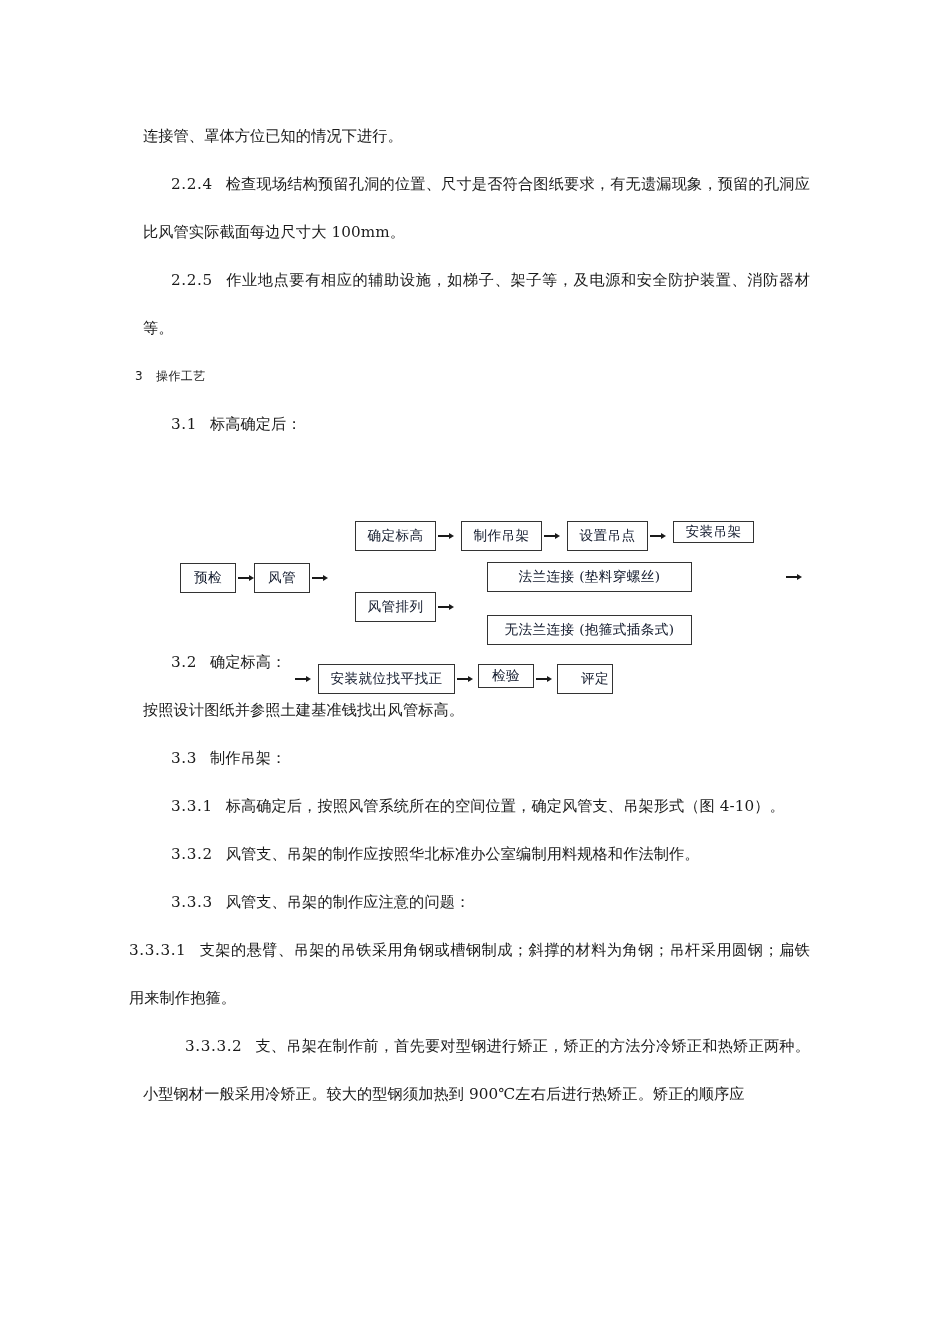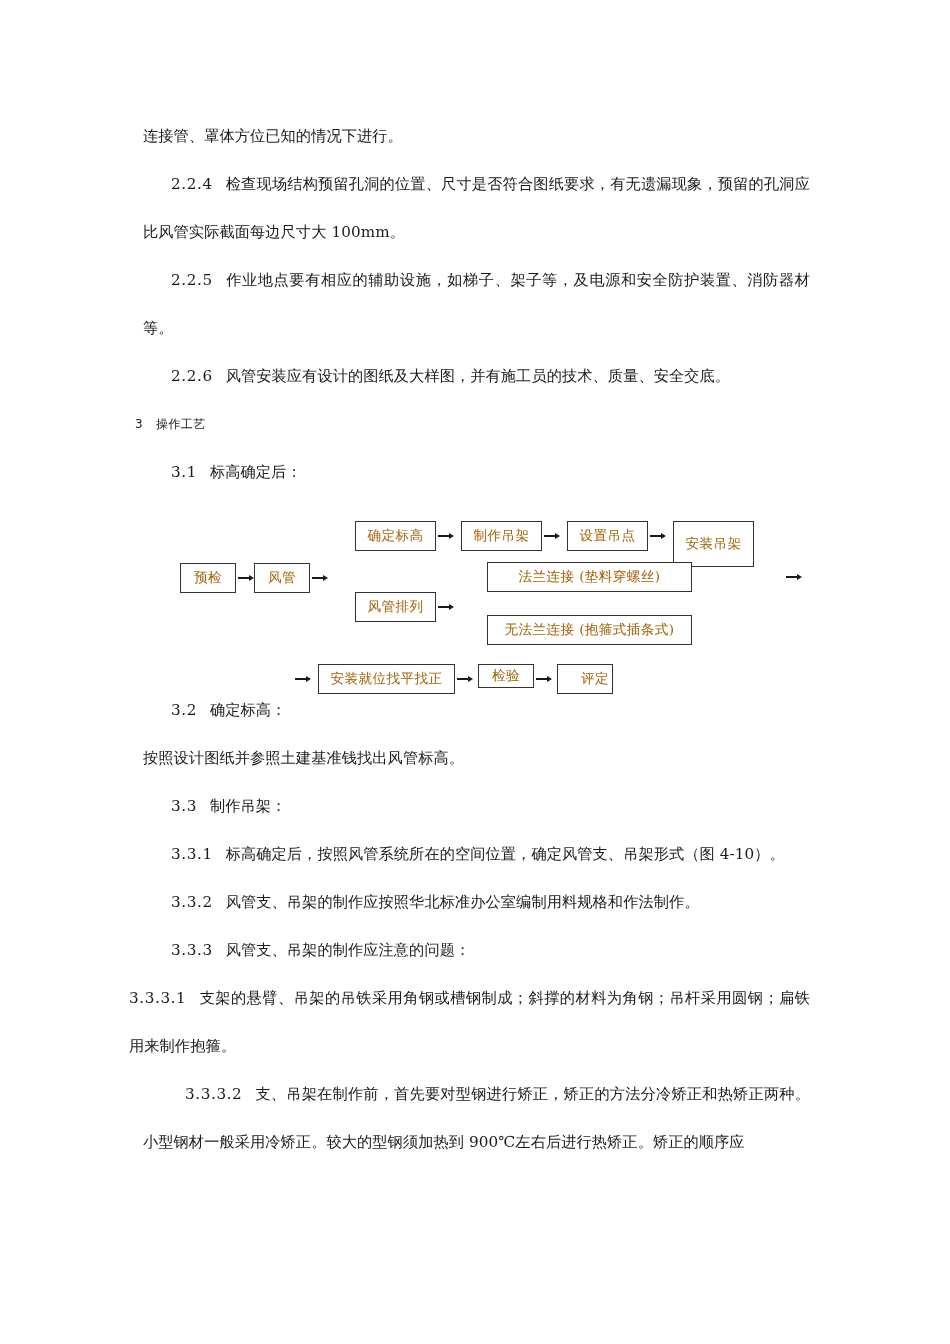--- a/index.html
+++ b/index.html
@@ -88,21 +88,21 @@
     position: absolute;
     box-sizing: border-box;
     border: 1.4px solid #333333;
     background: #ffffff;
     font-family: "DejaVu Serif", "Liberation Serif", serif;
     font-size: 13.6px;
     line-height: 1;
     display: flex;
     align-items: center;
     justify-content: center;
-    color: #a16207;
+    color: #0f172a;
     white-space: nowrap;
     letter-spacing: 0.4px;
     pointer-events: auto;
   }
   .farrow {
     position: absolute;
     font-size: 13px;
     line-height: 1;
     color: #1a1a1a;
     font-family: "DejaVu Sans", "Liberation Sans", sans-serif;
@@ -133,21 +133,20 @@
 <div class="page">
 
   <div class="col">
 
     <p class="para noindent"><span>连接管、罩体方位已知的情况下进行。</span></p>
 
     <p class="para indent"><span class="num">2.2.4</span><span class="gap"></span><span>检查现场结构预留孔洞的位置、尺寸是否符合图纸要求，有无遗漏现象，预留的孔洞应比风管实际截面每边尺寸大 100mm。</span></p>
 
     <p class="para indent"><span class="num">2.2.5</span><span class="gap"></span><span>作业地点要有相应的辅助设施，如梯子、架子等，及电源和安全防护装置、消防器材等。</span></p>
 
-    <p class="para indent"><span class="num">2.2.6</span><span class="gap"></span><span>风管安装应有设计的图纸及大样图，并有施工员的技术、质量、安全交底。</span></p>
 
     <h2 class="heading" style="margin-left:-8px;"><span class="hnum">3</span><span class="gap"></span><span>操作工艺</span></h2>
 
     <p class="para indent"><span class="num">3.1</span><span class="gap"></span><span>标高确定后：</span></p>
 
     <div style="height:190px;"></div>
 
     <p class="para indent"><span class="num">3.2</span><span class="gap"></span><span>确定标高：</span></p>
 
     <p class="para noindent"><span>按照设计图纸并参照土建基准钱找出风管标高。</span></p>
@@ -175,21 +174,21 @@
       </div>
       <div class="fbox" style="left: 355px; top: 521px; width: 81px; height: 30px;">
         <span>确定标高</span>
       </div>
       <div class="fbox" style="left: 461px; top: 521px; width: 81px; height: 30px;">
         <span>制作吊架</span>
       </div>
       <div class="fbox" style="left: 567px; top: 521px; width: 81px; height: 30px;">
         <span>设置吊点</span>
       </div>
-      <div class="fbox" style="left: 673px; top: 521px; width: 81px; height: 46px;">
+      <div class="fbox" style="left: 673px; top: 521px; width: 81px; height: 22px;">
         <span>安装吊架</span>
       </div>
       <div class="fbox" style="left: 355px; top: 592px; width: 81px; height: 30px; justify-content: center;">
         <span>风管排列</span>
       </div>
       <div class="fbox" style="left: 487px; top: 562px; width: 205px; height: 30px;">
         <span>法兰连接 (垫料穿螺丝)</span>
       </div>
       <div class="fbox" style="left: 487px; top: 615px; width: 205px; height: 30px;">
         <span>无法兰连接 (抱箍式插条式)</span>

